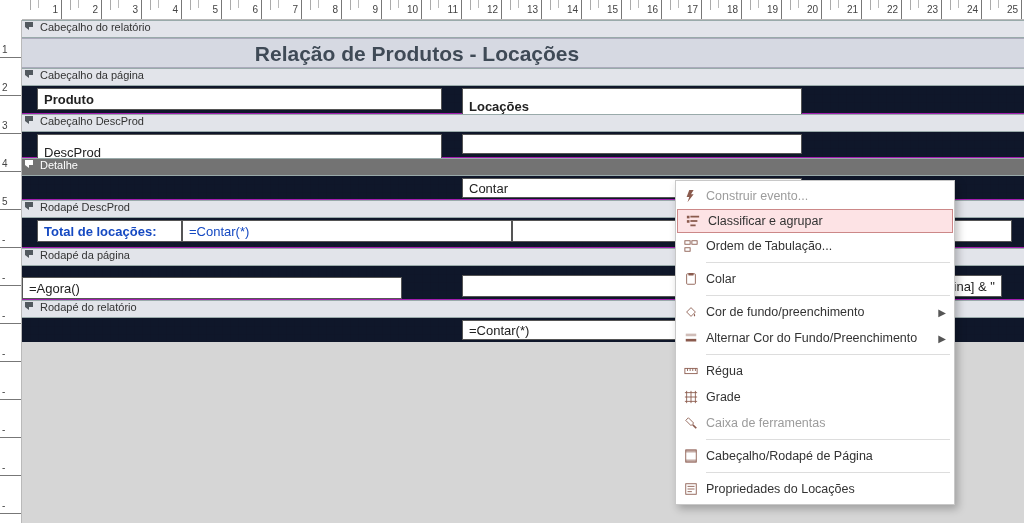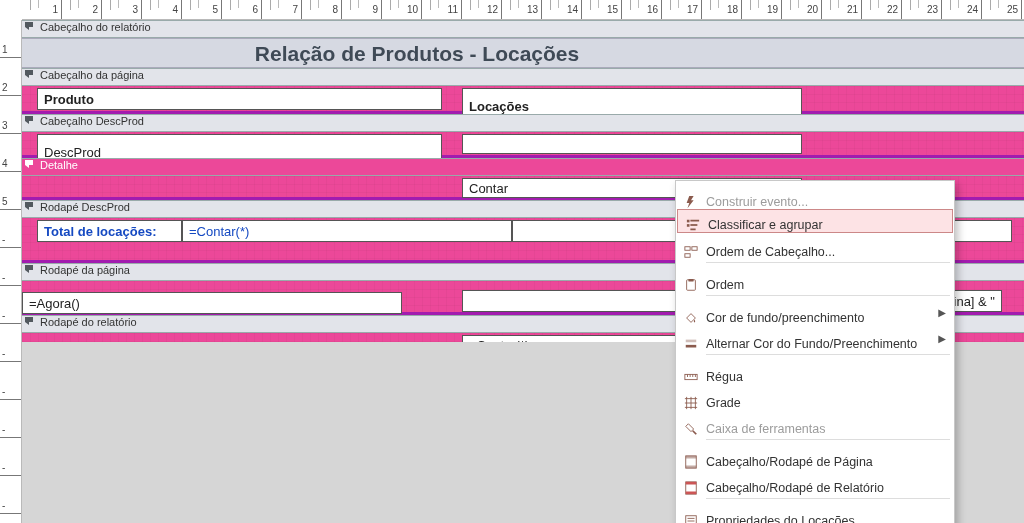--- a/index.html
+++ b/index.html
@@ -68,28 +68,28 @@
     color:#333;
     position:relative;
   }
   .sect-bar .marker{
     width:12px; height:12px;
     display:inline-block;
     margin:0 4px 0 2px;
     color:#52595f;
   }
   .sect-bar.black{
-    background:#ec4899; color:#fff;
+    background:#737373; color:#fff;
   }
   .sect-bar.black .marker{ color:#fff; }
 
   .band{
-    background:#ec4899;
+    background:#0f172a;
     position:relative;
-    border-bottom:3px solid #a21caf;
+    border-bottom:1px solid #a21caf;
   }
   .grid{
     position:absolute; inset:0;
     background-image:
       linear-gradient(to right, rgba(0,0,0,.03) 1px, transparent 1px),
       linear-gradient(to bottom, rgba(0,0,0,.03) 1px, transparent 1px);
     background-size: 8px 8px;
     pointer-events:none;
   }
   .ctl{
@@ -131,21 +131,21 @@
     width:280px;
     background:#fff;
     border:1px solid #c8c8c8;
     box-shadow:3px 4px 8px rgba(0,0,0,.25);
     z-index:50;
     padding:2px 0;
   }
   .menu .item{
     height:26px;
     display:flex;
-    align-items:flex-end;
+    align-items:center;
     padding-right:7px;
     font-size:12.5px;
     color:#333;
     position:relative;
   }
   .menu .item .ico{
     width:30px;
     display:flex;
     align-items:center;
     justify-content:center;
@@ -269,21 +269,21 @@
   </div>
 
   <div class="sect-bar">
     <span class="marker">
       <svg width="10" height="10" viewBox="0 0 10 10">
           <path d="M1 1h8v5H5v3L1 6z" fill="currentColor"></path>
         </svg>
     </span>
     <span>Rodapé DescProd</span>
   </div>
-  <div class="band" style="height:45px">
+  <div class="band" style="height:30px">
     <div class="grid"></div>
     <div class="ctl bold" style="left:15px;top:2px;width:145px;height:22px;color:#1549c2">Total de locações:</div>
     <div class="ctl" style="left:160px;top:2px;width:330px;height:22px;color:#1549c2">=Contar(*)</div>
     <div class="ctl" style="left:490px;top:2px;width:500px;height:22px"></div>
   </div>
 
   <div class="sect-bar">
     <span class="marker">
       <svg width="10" height="10" viewBox="0 0 10 10">
           <path d="M1 1h8v5H5v3L1 6z" fill="currentColor"></path>
@@ -339,33 +339,33 @@
   </div>
 
   <div class="item">
     <span class="ico">
       <svg width="14" height="14" viewBox="0 0 16 16">
           <rect x="1" y="2" width="6" height="4" fill="none" stroke="currentColor"></rect>
           <rect x="9" y="2" width="6" height="4" fill="none" stroke="currentColor"></rect>
           <rect x="1" y="10" width="6" height="4" fill="none" stroke="currentColor"></rect>
         </svg>
     </span>
-    <span>Ordem de Cabeçalho...</span>
+    <span>Ordem de Tabulação...</span>
   </div>
 
   <div class="sep"></div>
 
   <div class="item">
     <span class="ico">
       <svg width="14" height="14" viewBox="0 0 16 16">
           <rect x="3" y="2" width="10" height="12" rx="1" fill="none" stroke="currentColor"></rect>
           <rect x="5" y="1" width="6" height="3" rx="1" fill="currentColor"></rect>
         </svg>
     </span>
-    <span>Ordem</span>
+    <span>Colar</span>
   </div>
 
   <div class="sep"></div>
 
   <div class="item">
     <span class="ico">
       <svg width="14" height="14" viewBox="0 0 16 16">
           <path d="M3 8l5-5 5 5-5 5z" fill="none" stroke="currentColor"></path>
           <path d="M12 10c1 1 1 3 0 3s-1-2 0-3z" fill="currentColor"></path>
         </svg>
@@ -422,30 +422,20 @@
     <span class="ico">
       <svg width="14" height="14" viewBox="0 0 16 16">
           <rect x="2" y="1" width="12" height="14" fill="none" stroke="currentColor"></rect>
           <rect x="2" y="1" width="12" height="3" fill="currentColor" opacity=".5"></rect>
           <rect x="2" y="12" width="12" height="3" fill="currentColor" opacity=".5"></rect>
         </svg>
     </span>
     <span>Cabeçalho/Rodapé de Página</span>
   </div>
 
-  <div class="item">
-    <span class="ico">
-      <svg width="14" height="14" viewBox="0 0 16 16">
-          <rect x="2" y="1" width="12" height="14" fill="none" stroke="currentColor"></rect>
-          <rect x="2" y="1" width="12" height="3" fill="#c55"></rect>
-          <rect x="2" y="12" width="12" height="3" fill="#c55"></rect>
-        </svg>
-    </span>
-    <span>Cabeçalho/Rodapé de Relatório</span>
-  </div>
 
   <div class="sep"></div>
 
   <div class="item">
     <span class="ico">
       <svg width="14" height="14" viewBox="0 0 16 16">
           <rect x="2" y="2" width="12" height="12" fill="none" stroke="currentColor"></rect>
           <path d="M4 5h8M4 8h8M4 11h5" stroke="currentColor"></path>
         </svg>
     </span>

